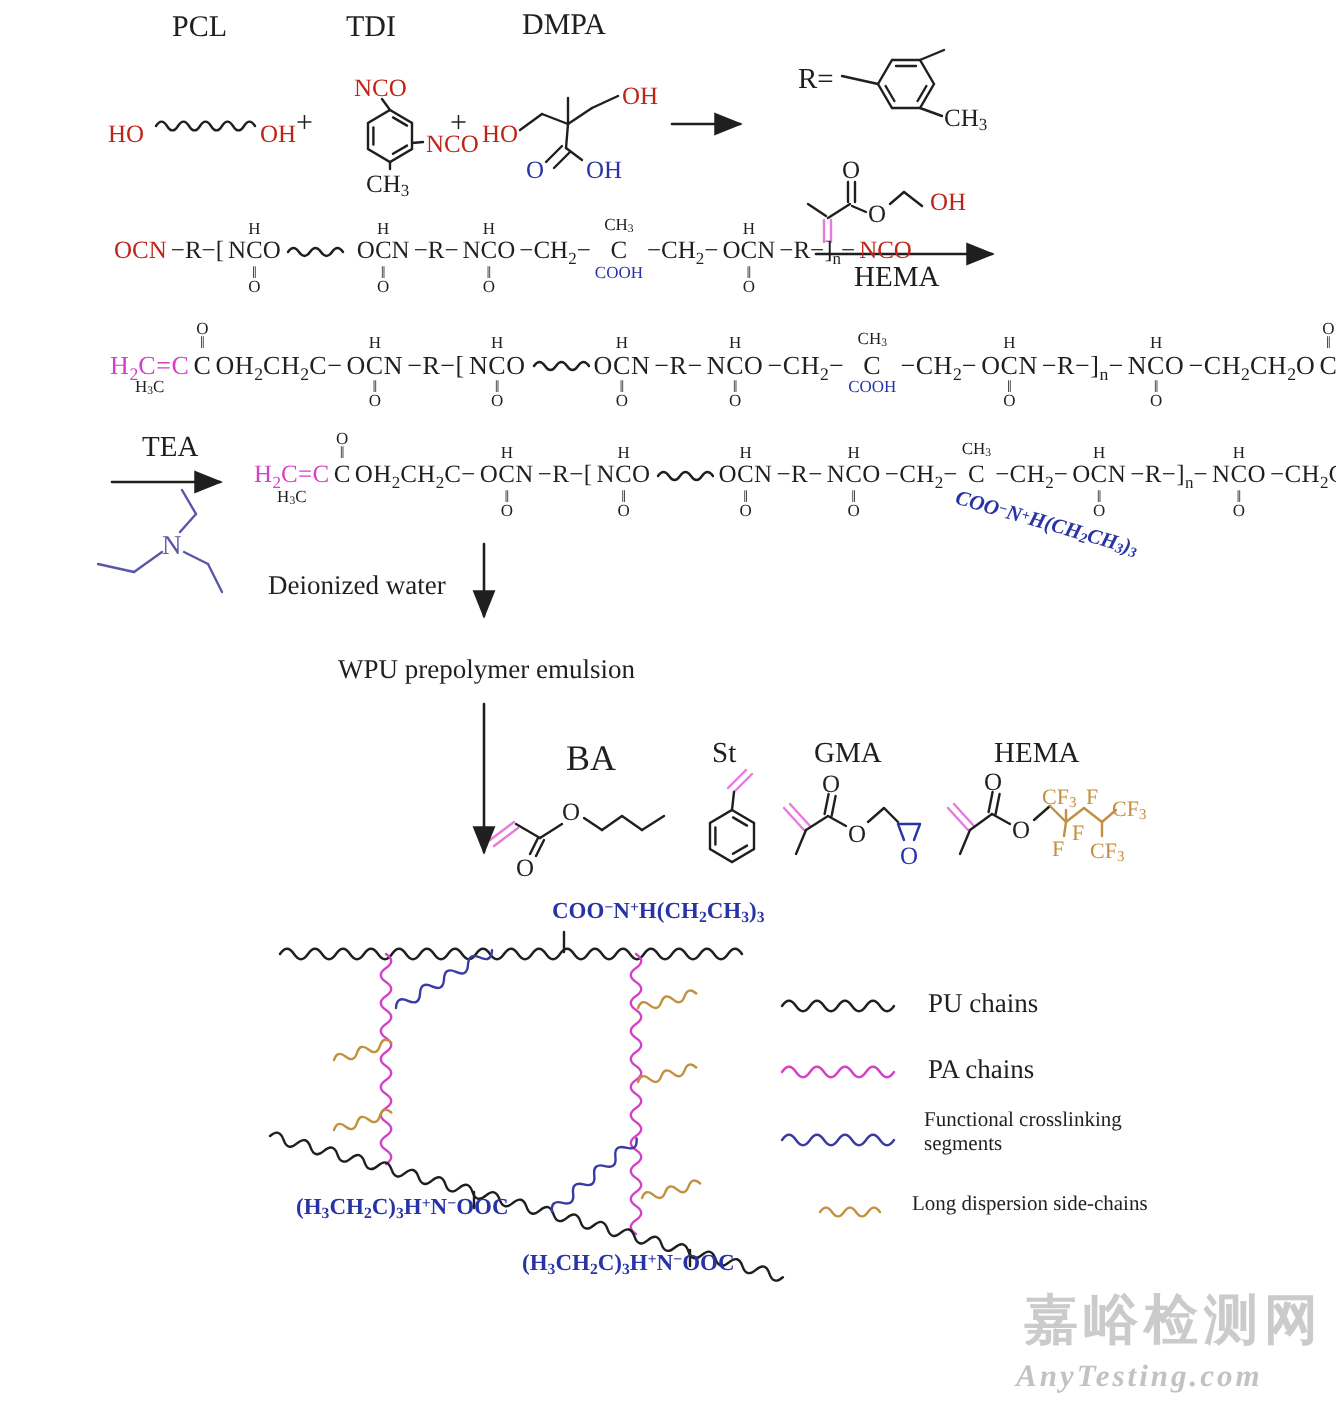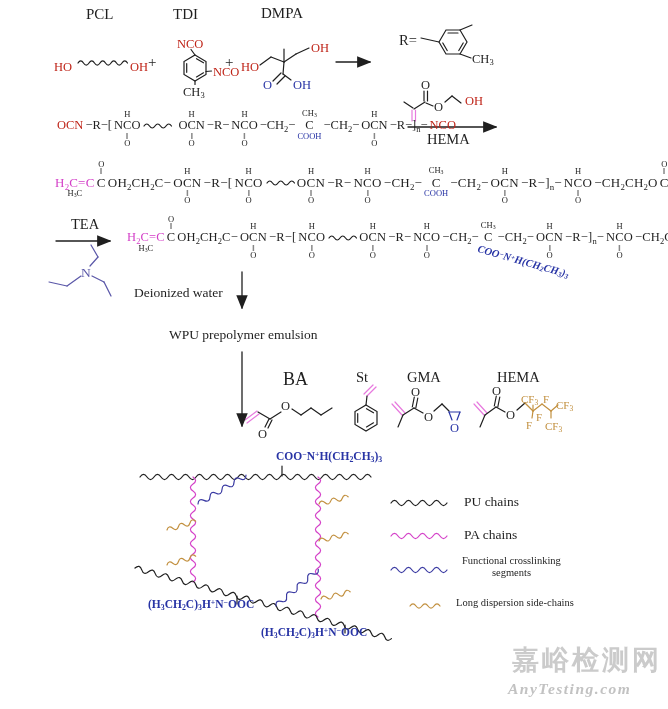--- a/index.html
+++ b/index.html
@@ -1,20 +1,20 @@
 <!DOCTYPE html>
 <html style="--c-black: #1f1f1f; --c-red: #bf2418; --c-blue: #2834a5; --c-magenta: #d440c8; --c-pink: #e77ade; --c-navy: #3a3aa2; --c-slate: #5a57a8; --c-tan: #c2903f; --c-wm: #cbcbcb; --c-wm2: #c2c2c2;"><head>
 <meta charset="utf-8">
 <style>
   html,body{margin:0;padding:0;background:#fff;}
   #stage{position:relative;width:668px;height:709px;background:#ffffff;overflow:hidden;
          font-family:"Liberation Serif","DejaVu Serif",serif;color:var(--c-black,#1f1f1f);}
   #scheme-svg{position:absolute;left:0;top:0;}
   .lbl{position:absolute;white-space:nowrap;line-height:1.12;font-size:12.5px;}
-  .pre{white-space:pre-line;text-align:center;}
+  .pre{white-space:pre-line;}
   .bold{font-weight:bold;}
   .caption{font-weight:bold;font-size:18px;letter-spacing:.5px;}
   .wm1{font-weight:bold;font-size:27px;letter-spacing:3px;color:var(--c-wm);}
   .wm2{font-style:italic;font-weight:bold;font-size:15.5px;letter-spacing:1.5px;color:var(--c-wm2);}
   .blue{color:var(--c-blue);}
   
   .fr{position:absolute;display:flex;align-items:flex-start;white-space:nowrap;font-size:12.5px;}
   [data-name="hema-capped-formula"]{font-size:13px;letter-spacing:.3px;}
   [data-name="neutralized-formula"]{font-size:12.5px;letter-spacing:.2px;}
   .fr .seg{display:inline-flex;flex-direction:column;align-items:center;position:relative;margin:0 1px;}

